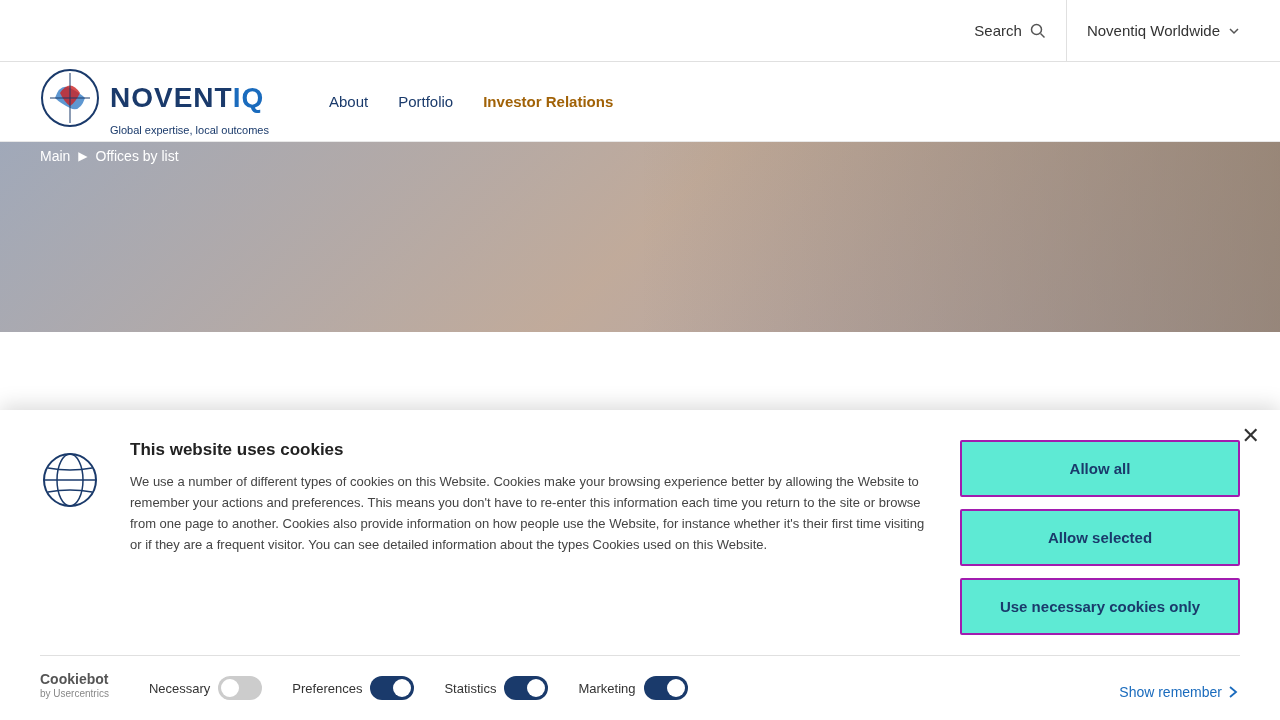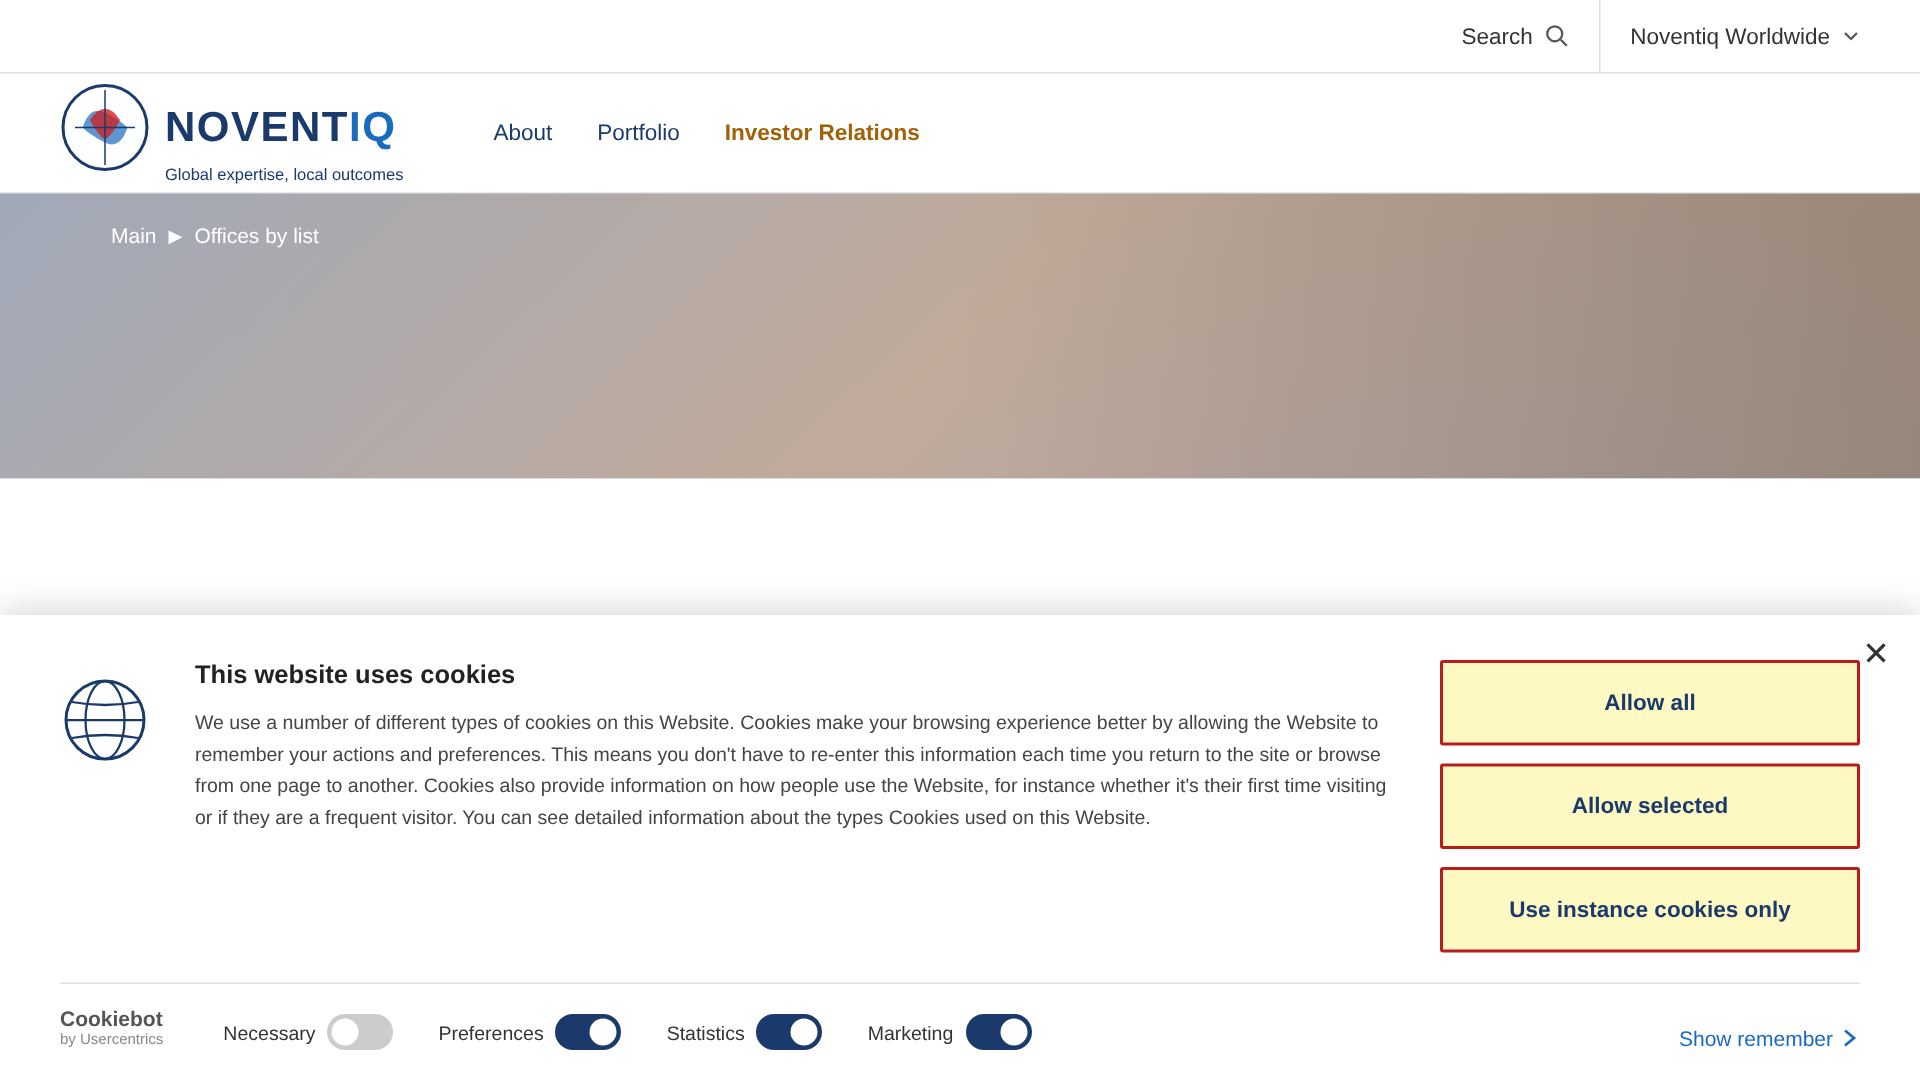--- a/index.html
+++ b/index.html
@@ -4,21 +4,21 @@
   <style>
     * { box-sizing: border-box; margin: 0; padding: 0; }
     body { font-family: Arial, sans-serif; background: #fff; overflow-x: hidden; }
 
     
     .top-bar {
       display: flex;
       justify-content: flex-end;
       align-items: center;
       border-bottom: 1px solid #e0e0e0;
-      height: 49px;
+      height: 62px;
       padding: 0 20px;
       gap: 0;
     }
     .top-bar-search {
       display: flex;
       align-items: center;
       gap: 8px;
       padding: 0 20px;
       height: 100%;
       border-right: 1px solid #e0e0e0;
@@ -125,28 +125,27 @@
       position: absolute;
       right: 0;
       top: 0;
       width: 50%;
       height: 100%;
       background: linear-gradient(to left, #8b7355, transparent);
       opacity: 0.6;
     }
     .breadcrumb {
       position: absolute;
-      top: 20px;
+      top: 6px;
       left: 40px;
       display: flex;
       align-items: center;
       gap: 8px;
       color: #fff;
       font-size: 14px;
-      margin-left: 34px;
     }
     .breadcrumb-sep {
       color: #fff;
       font-size: 12px;
     }
 
     
     .cookie-overlay {
       position: fixed;
       bottom: 0;
@@ -193,22 +192,22 @@
     .cookie-buttons {
       display: flex;
       flex-direction: column;
       gap: 12px;
       flex-shrink: 0;
       width: 280px;
     }
     .cookie-btn {
       width: 100%;
       padding: 18px 20px;
-      border: 2px solid #b91c1c;
-      background: #fef9c3;
+      border: 2px solid #a21caf;
+      background: #5eead4;
       color: #1a3a6b;
       font-size: 15px;
       font-weight: 600;
       cursor: pointer;
       text-align: center;
       border-radius: 2px;
     }
     .cookie-close {
       position: absolute;
       top: 15px;
@@ -343,21 +342,21 @@
           <path d="M8 42 Q30 38 52 42" stroke="#1a3a6b" stroke-width="1.5" fill="none"></path>
         </svg>
       </div>
       <div class="cookie-content">
         <div class="cookie-title">This website uses cookies</div>
         <div class="cookie-desc">We use a number of different types of cookies on this Website. Cookies make your browsing experience better by allowing the Website to remember your actions and preferences. This means you don't have to re-enter this information each time you return to the site or browse from one page to another. Cookies also provide information on how people use the Website, for instance whether it's their first time visiting or if they are a frequent visitor. You can see detailed information about the types Cookies used on this Website.</div>
       </div>
       <div class="cookie-buttons">
         <button class="cookie-btn">Allow all</button>
         <button class="cookie-btn">Allow selected</button>
-        <button class="cookie-btn">Use instance cookies only</button>
+        <button class="cookie-btn">Use necessary cookies only</button>
       </div>
     </div>
 
     <hr class="cookie-divider">
 
     <div class="cookie-footer">
       <div class="cookiebot-logo">
         <span class="cb-main">Cookiebot</span>
         <span class="cb-sub">by Usercentrics</span>
       </div>

